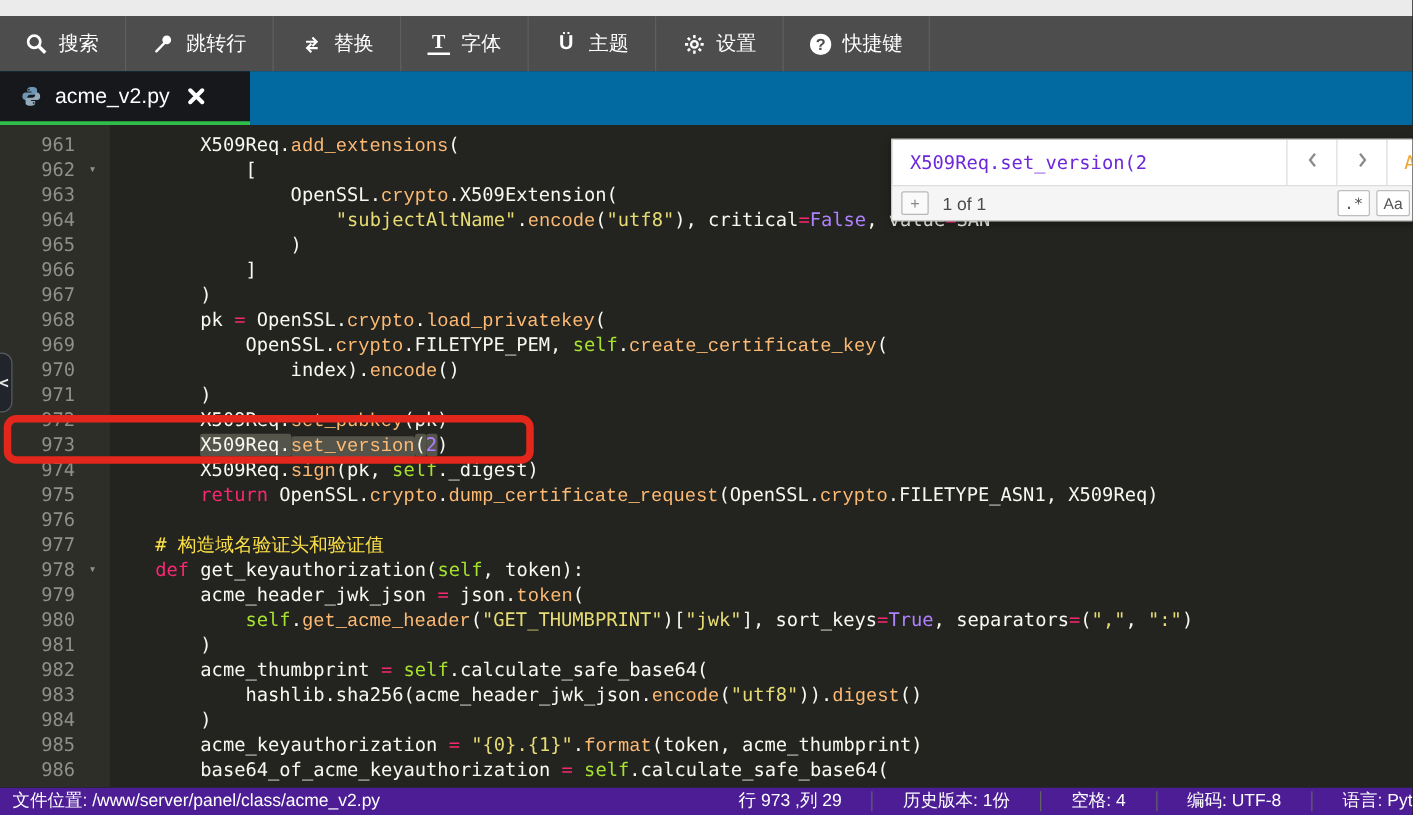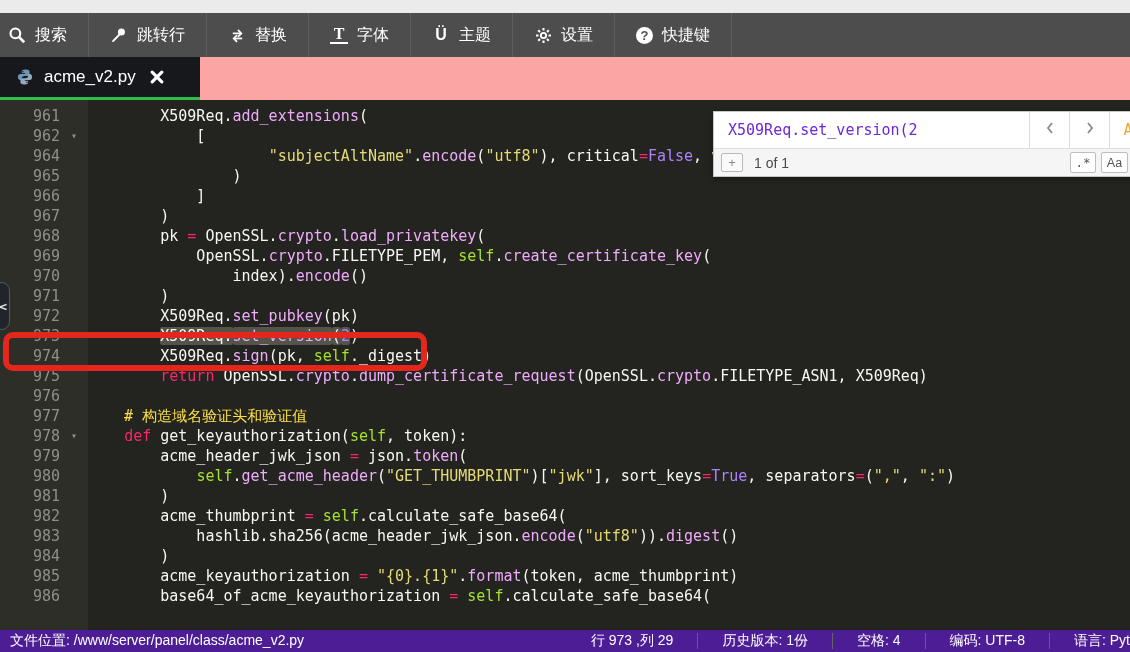--- a/index.html
+++ b/index.html
@@ -6,47 +6,47 @@
   html,body { width:1130px; height:652px; overflow:hidden; background:#23241f;
     font-family:"Liberation Sans","DejaVu Sans",sans-serif; }
 
   
   .top-strip { height:13px; background:#ebebeb; }
 
   
   .toolbar { height:44px; background:#4d4d4d; display:flex; align-items:stretch; }
   .tb-btn { display:flex; align-items:center; gap:9px; padding:0 21px;
     color:#fff; font-size:16px; border-right:1px solid #5e5e5e; cursor:pointer; white-space:nowrap; }
-  .tb-btn:first-child { padding-left:8px;justify-content:center; }
+  .tb-btn:first-child { padding-left:20px;justify-content:center; }
   .tb-icon { display:inline-flex; align-items:center; justify-content:center; width:18px; height:18px; }
   .ticon-font { font-family:"Liberation Serif",serif; font-weight:bold; font-size:16px;
     line-height:1; border-bottom:2px solid #fff; padding:0 2px 1px; }
   .ticon-theme { font-weight:bold; font-size:16px; line-height:1; }
   .qicon { width:17px; height:17px; border-radius:50%; background:#fff; color:#4d4d4d;
     font-size:13px; font-weight:bold; display:inline-flex; align-items:center; justify-content:center; }
 
   
-  .tabbar { height:43px; background:#fca5a5; display:flex; align-items:stretch; }
+  .tabbar { height:43px; background:#0369a1; display:flex; align-items:stretch; }
   .tab { display:flex; align-items:center; gap:10px; padding:0 16px; min-width:200px;
     background:#16181c; border-bottom:3px solid #2fbe49; cursor:pointer; }
   .tab-label { color:#fff; font-size:17px; }
   .tab-close { display:inline-flex; margin-left:4px; cursor:pointer; }
 
   
   .editor { position:relative; height:530px; overflow:hidden; background:#23241f; }
   .gutter-bg { position:absolute; left:0; top:0; width:88px; height:100%; background:#2d2e27; }
   .code-lines { position:relative; padding-top:6px; }
   .line { display:flex; height:20px; font-family:"DejaVu Sans Mono",monospace;
     font-size:15px; line-height:20px; }
   .ln { width:60px; text-align:right; color:#8f9088; flex:0 0 60px; }
   .fold { width:28px; flex:0 0 28px; color:#8f9088; font-size:10px; text-align:center; line-height:20px; }
   .lc { white-space:pre; color:#f8f8f2; }
   .tk-p { color:#f8f8f2; }
   .tk-k { color:#f92672; }
-  .tk-f { color:#f0abfc; }
+  .tk-f { color:#fdba74;font-family:Liberation Mono, monospace; }
   .tk-s { color:#e6db74; }
   .tk-n { color:#ae81ff; }
   .tk-b { color:#a6e22e; }
   .tk-c { color:#fde047; }
   .match { background:#55544a; border-radius:2px; }
 
   
   .red-box { position:absolute; left:3px; top:232px; width:424px; height:39px;
     border:6px solid #e3271c; border-radius:10px; z-index:6; pointer-events:none; }
 
@@ -170,20 +170,25 @@
         <span class="ln">961</span>
         <span class="fold"></span>
         <span class="lc"><span class="tk-p">        X509Req.</span><span class="tk-f">add_extensions</span><span class="tk-p">(</span></span>
       </div>
       <div class="line">
         <span class="ln">962</span>
         <span class="fold">▾</span>
         <span class="lc"><span class="tk-p">            [</span></span>
       </div>
       <div class="line">
+        <span class="ln">963</span>
+        <span class="fold"></span>
+        <span class="lc"><span class="tk-p">                OpenSSL.</span><span class="tk-f">crypto</span><span class="tk-p">.X509Extension(</span></span>
+      </div>
+      <div class="line">
         <span class="ln">964</span>
         <span class="fold"></span>
         <span class="lc"><span class="tk-p">                    </span><span class="tk-s">"subjectAltName"</span><span class="tk-p">.</span><span class="tk-f">encode</span><span class="tk-p">(</span><span class="tk-s">"utf8"</span><span class="tk-p">), critical</span><span class="tk-k">=</span><span class="tk-n">False</span><span class="tk-p">, value</span><span class="tk-k">=</span><span class="tk-p">SAN</span></span>
       </div>
       <div class="line">
         <span class="ln">965</span>
         <span class="fold"></span>
         <span class="lc"><span class="tk-p">                )</span></span>
       </div>
       <div class="line">

